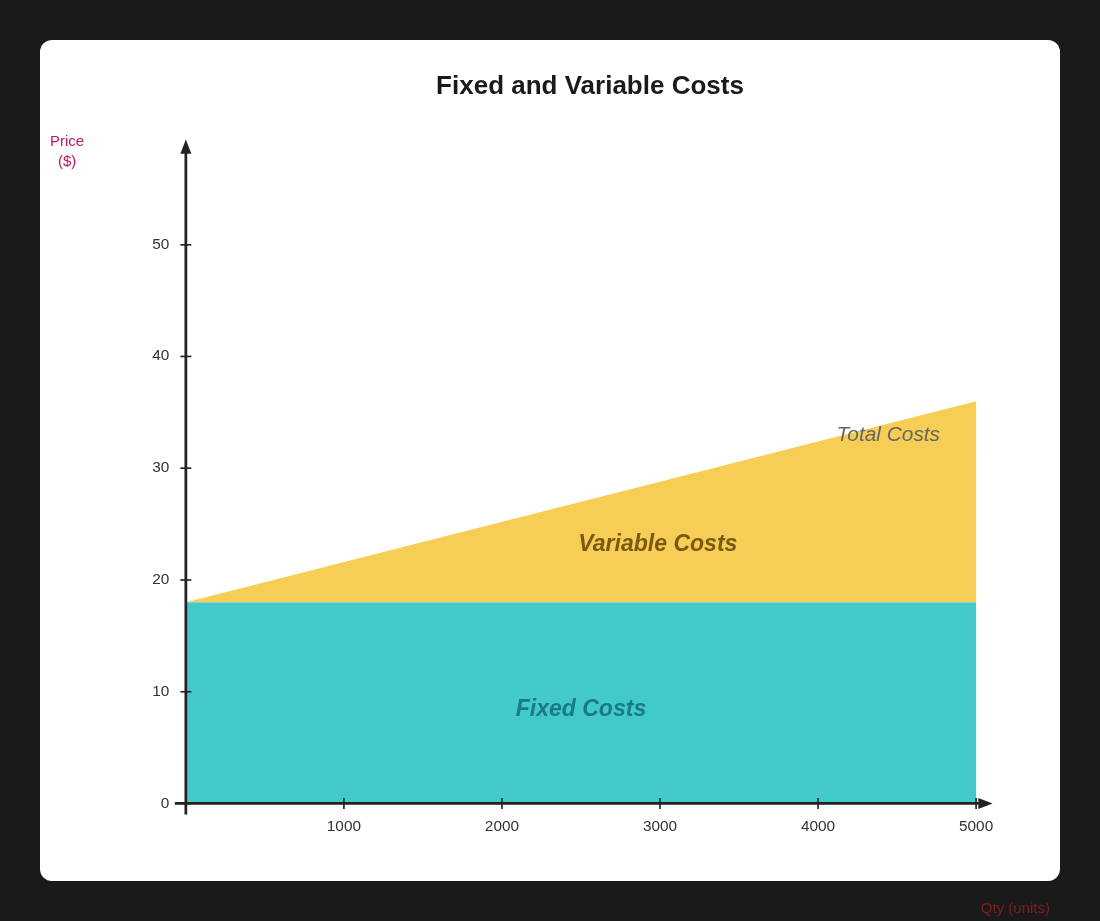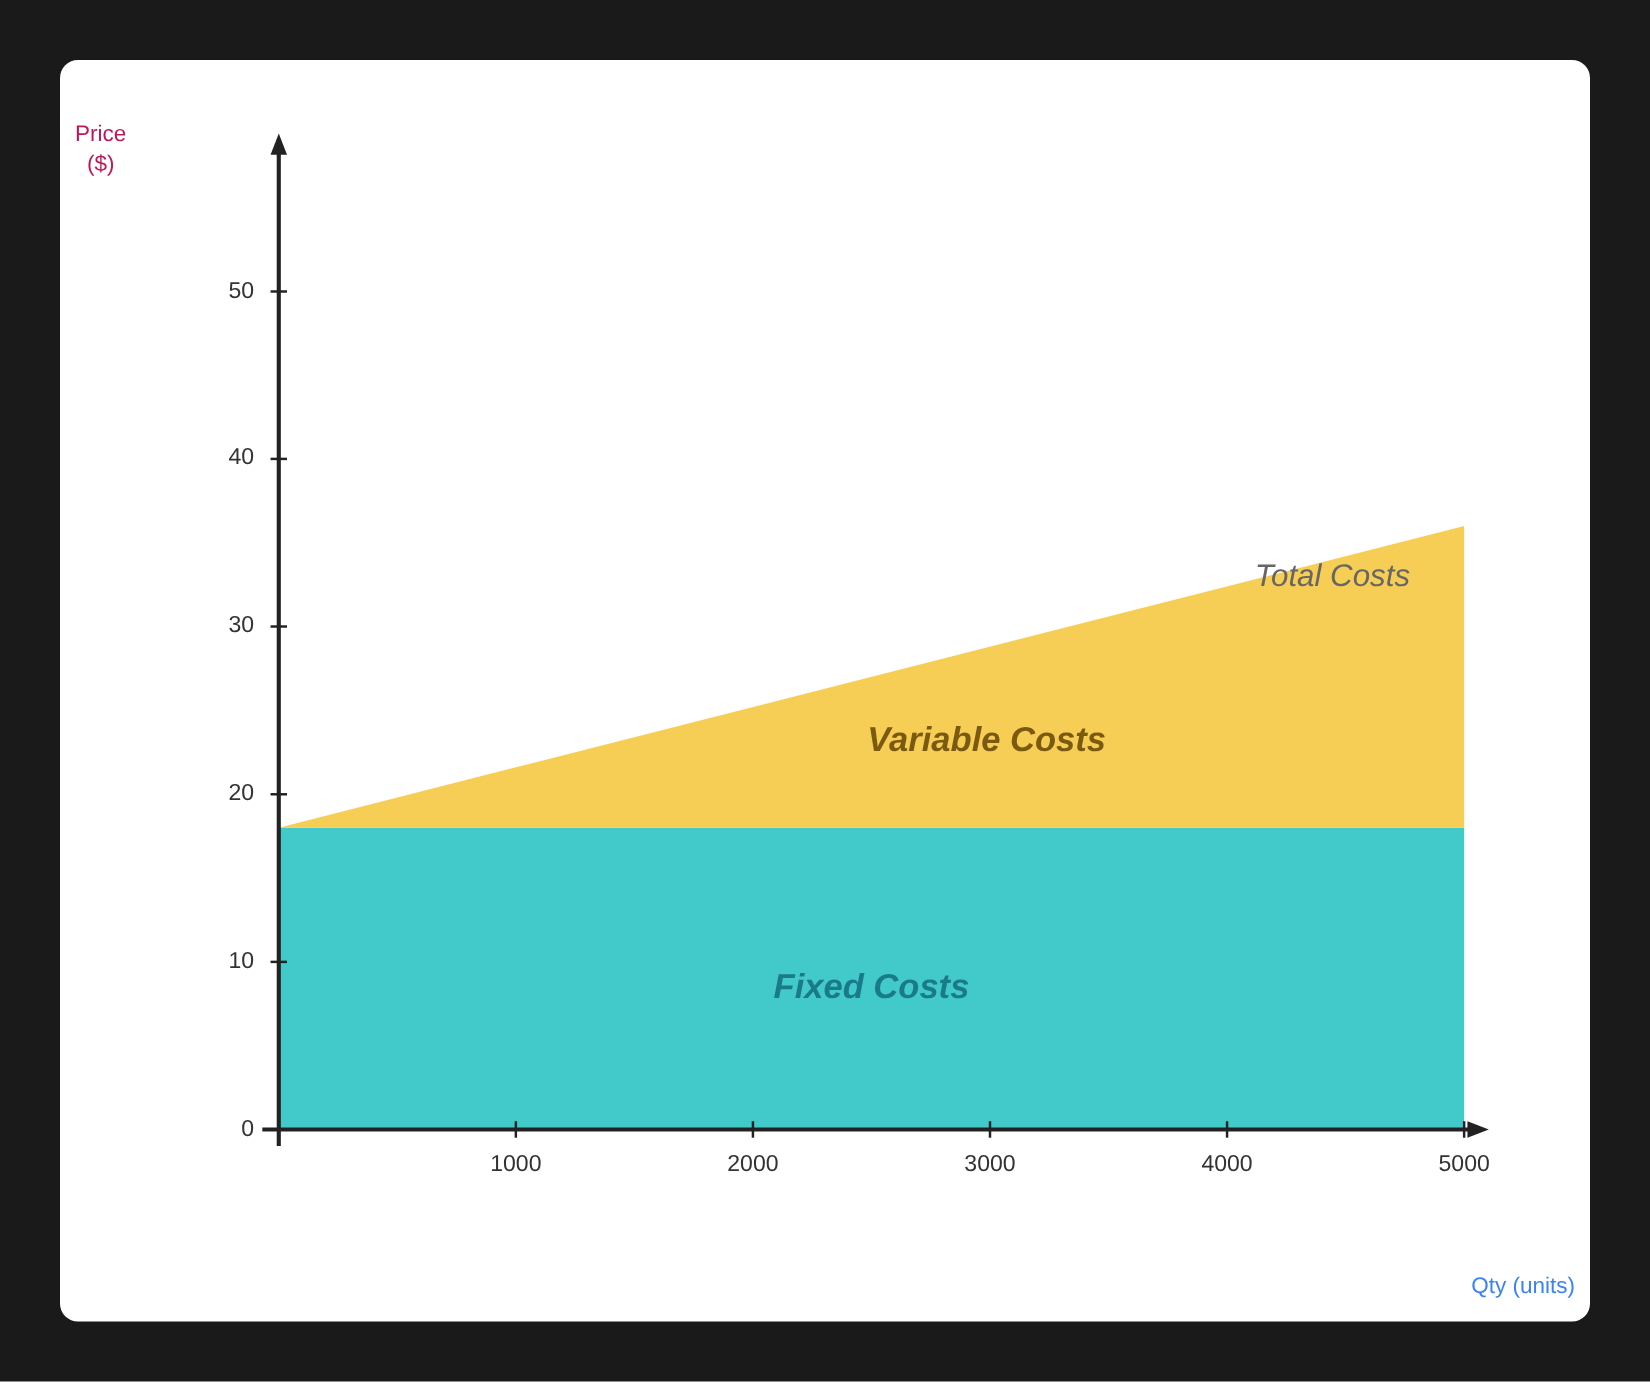--- a/index.html
+++ b/index.html
@@ -48,27 +48,28 @@
       font-size: 15px;
       color: #be185d;
       line-height: 1.3;
       text-align: center;
     }
     .axis-label-x {
       position: absolute;
       bottom: -45px;
       right: -30px;
       font-size: 15px;
-      color: #3b82f6;
+      color: #7f1d1d;
     }
   </style>
 </head>
 <body>
 
 <div class="chart-container">
+  <div class="chart-title">Fixed and Variable Costs</div>
   <div class="chart-area">
     <div class="axis-label-y">Price<br>($)</div>
     <div class="axis-label-x">Qty (units)</div>
     <svg class="main-chart" viewBox="0 0 820 680" preserveAspectRatio="xMidYMid meet">
 
       <polygon points="60,436.7 780,436.7 780,620 60,620" fill="#2ec4c4" opacity="0.9"></polygon>
 
       <polygon points="60,436.7 780,253.5 780,436.7" fill="#f5c842" opacity="0.9"></polygon>
 
       <line x1="60" y1="20" x2="60" y2="630" stroke="#222" stroke-width="2.5"></line>

